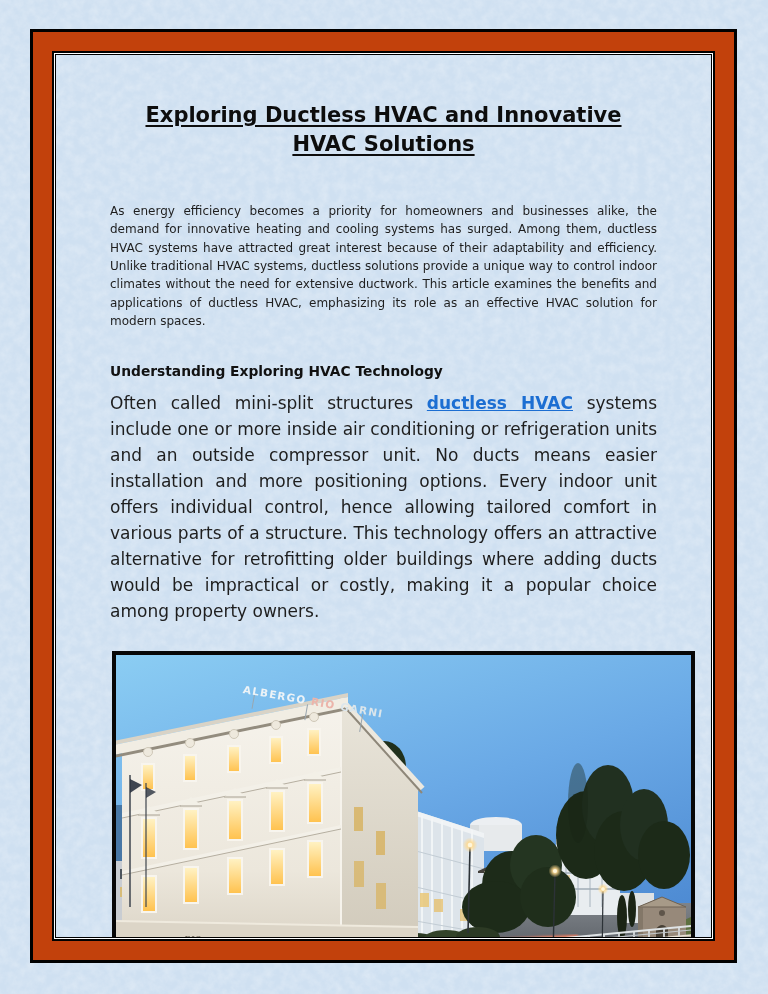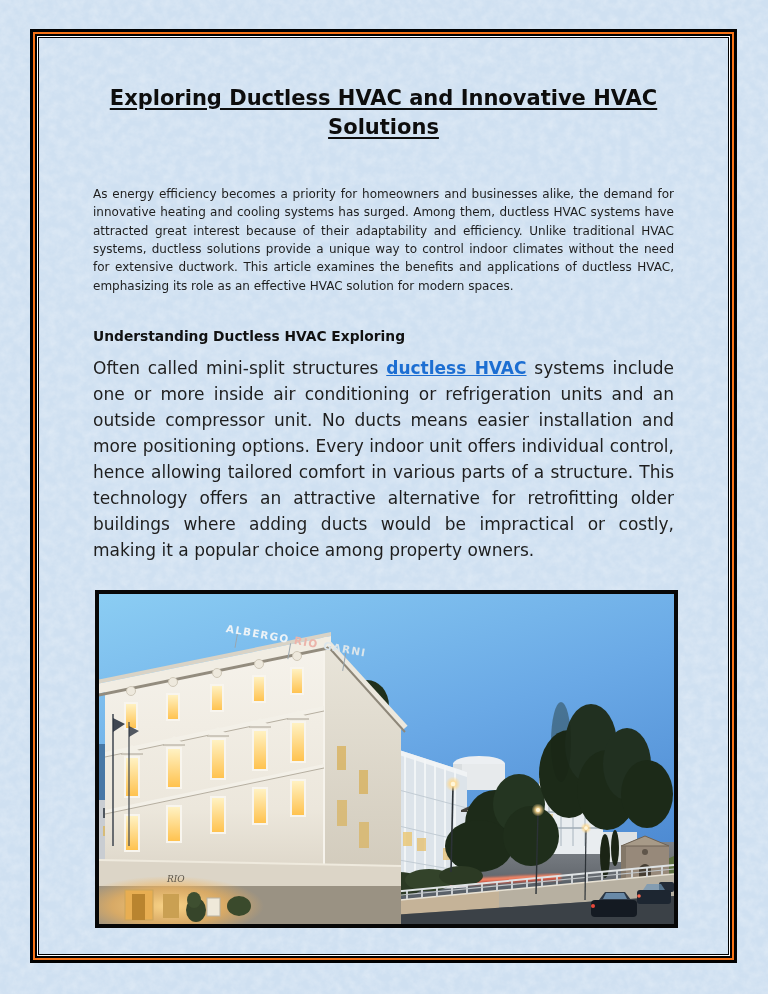--- a/index.html
+++ b/index.html
@@ -4,21 +4,21 @@
 <style>
   html,body{margin:0;padding:0;}
   body{
     width:768px;height:994px;position:relative;overflow:hidden;
     background:#cfe0f1;
     font-family:"DejaVu Sans","Liberation Sans",sans-serif;
   }
   .page-texture{position:absolute;inset:0;z-index:0;pointer-events:none;}
   .frame-outer{
     position:absolute;left:30px;top:29px;width:707px;height:934px;
-    box-sizing:border-box;border:3px solid #000;background:#f97316;padding:2px;z-index:1;
+    box-sizing:border-box;border:3px solid #000;background:#c2410c;padding:19px;z-index:1;
   }
   .frame-mid{box-sizing:border-box;border:2px solid #000;background:#fff;padding:1px;height:100%;}
   .frame-inner{
     box-sizing:border-box;border:1px solid #000;height:100%;
     background:#cfe0f1;position:relative;overflow:hidden;
   }
   .inner-texture{position:absolute;inset:0;z-index:0;pointer-events:none;}
   .content{position:relative;z-index:1;padding:46px 54px 0 54px;}
   h1.doc-title{
     margin:0 auto;max-width:600px;text-align:center;
@@ -60,21 +60,21 @@
           </filter>
       <rect width="700" height="930" filter="url(#noiseB)" opacity="0.55"></rect>
     </svg>
 
     <div class="content">
 
       <h1 class="doc-title">Exploring Ductless HVAC and Innovative HVAC Solutions</h1>
 
       <p class="body-text">As energy efficiency becomes a priority for homeowners and businesses alike, the demand for innovative heating and cooling systems has surged. Among them, ductless HVAC systems have attracted great interest because of their adaptability and efficiency. Unlike traditional HVAC systems, ductless solutions provide a unique way to control indoor climates without the need for extensive ductwork. This article examines the benefits and applications of ductless HVAC, emphasizing its role as an effective HVAC solution for modern spaces.</p>
 
-      <h2 class="section-heading">Understanding Ductless HVAC Exploring</h2>
+      <h2 class="section-heading">Understanding Exploring HVAC Technology</h2>
 
       <p class="section-text"><span>Often called mini-split structures </span><a class="doc-link">ductless HVAC</a><span> systems include one or more inside air conditioning or refrigeration units and an outside compressor unit. No ducts means easier installation and more positioning options. Every indoor unit offers individual control, hence allowing tailored comfort in various parts of a structure. This technology offers an attractive alternative for retrofitting older buildings where adding ducts would be impractical or costly, making it a popular choice among property owners.</span></p>
 
       <figure class="photo">
         <svg width="575" height="330" viewBox="0 0 575 330" preserveAspectRatio="none">
           <defs>
             <linearGradient id="sky" x1="0" y1="0" x2="0.55" y2="1">
               <stop offset="0" stop-color="#8bcdf3"></stop>
                   <stop offset="0.55" stop-color="#6aa9e6"></stop>
                   <stop offset="1" stop-color="#4e8bd3"></stop>

